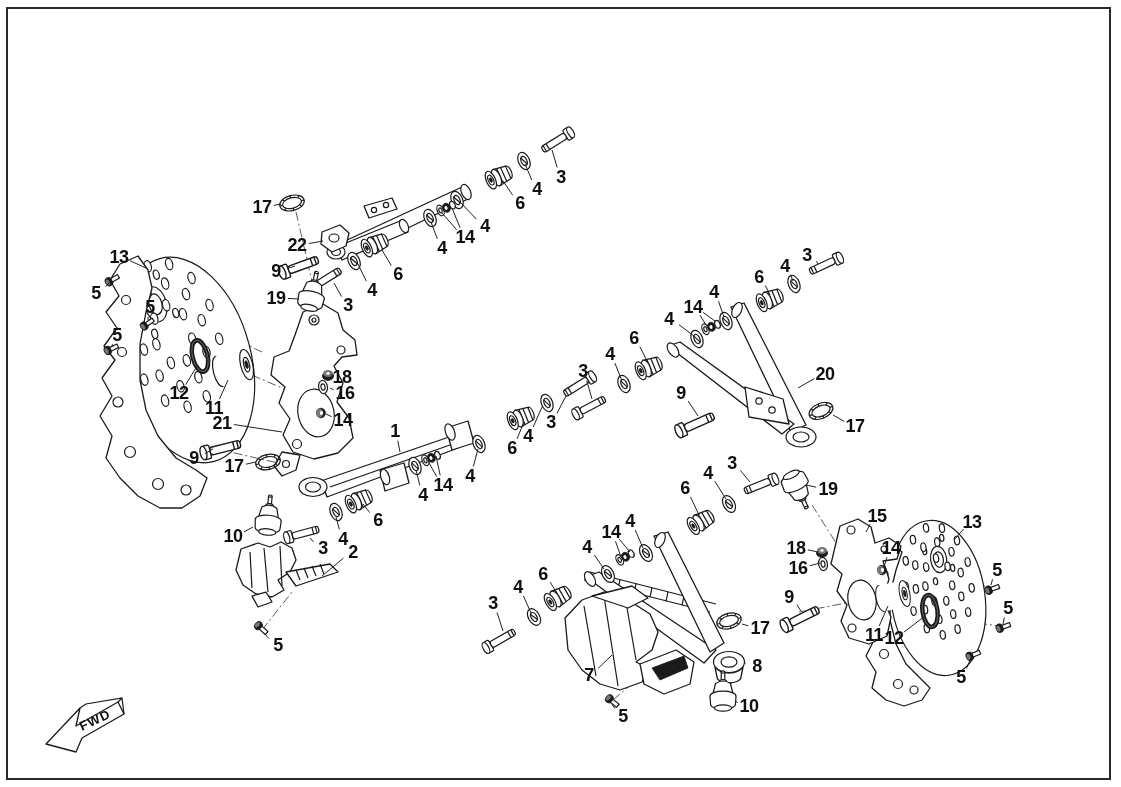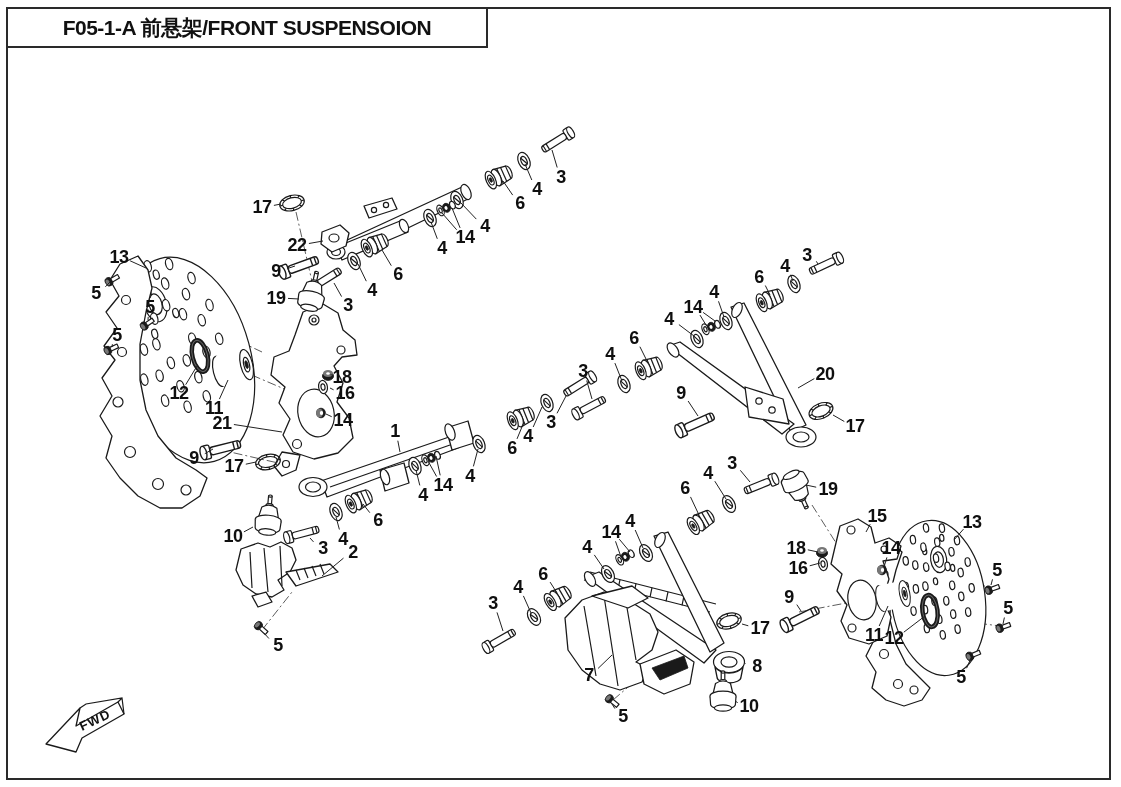--- a/index.html
+++ b/index.html
@@ -21,23 +21,20 @@
   .leader{stroke:#222;stroke-width:1;fill:none;}
   .callout{font-family:"Liberation Sans",sans-serif;font-weight:bold;font-size:18px;
         fill:#0f0f0f;letter-spacing:-0.5px;}
   .fwd-text{font-family:"Liberation Sans",sans-serif;font-weight:bold;font-size:13px;fill:#111;letter-spacing:1px;}
 </style>
 </head>
 <body>
 
 <div class="page">
   <div class="page-border"></div>
-  <div class="title-box">
-    <span>F05-1-A 前悬架/FRONT SUSPENSOION</span>
-  </div>
 
   <svg class="diagram" width="1121" height="787" viewBox="0 0 1121 787">
 
     <g id="g-axes">
         <line x1="116" y1="283" x2="262" y2="352" class="axis"></line>
         <line x1="152" y1="327" x2="240" y2="385" class="axis"></line>
         <line x1="115" y1="352" x2="225" y2="420" class="axis"></line>
         <line x1="205" y1="355" x2="310" y2="400" class="axis"></line>
         <line x1="217" y1="449" x2="300" y2="468" class="axis"></line>
         <line x1="296" y1="212" x2="314" y2="290" class="axis"></line>

